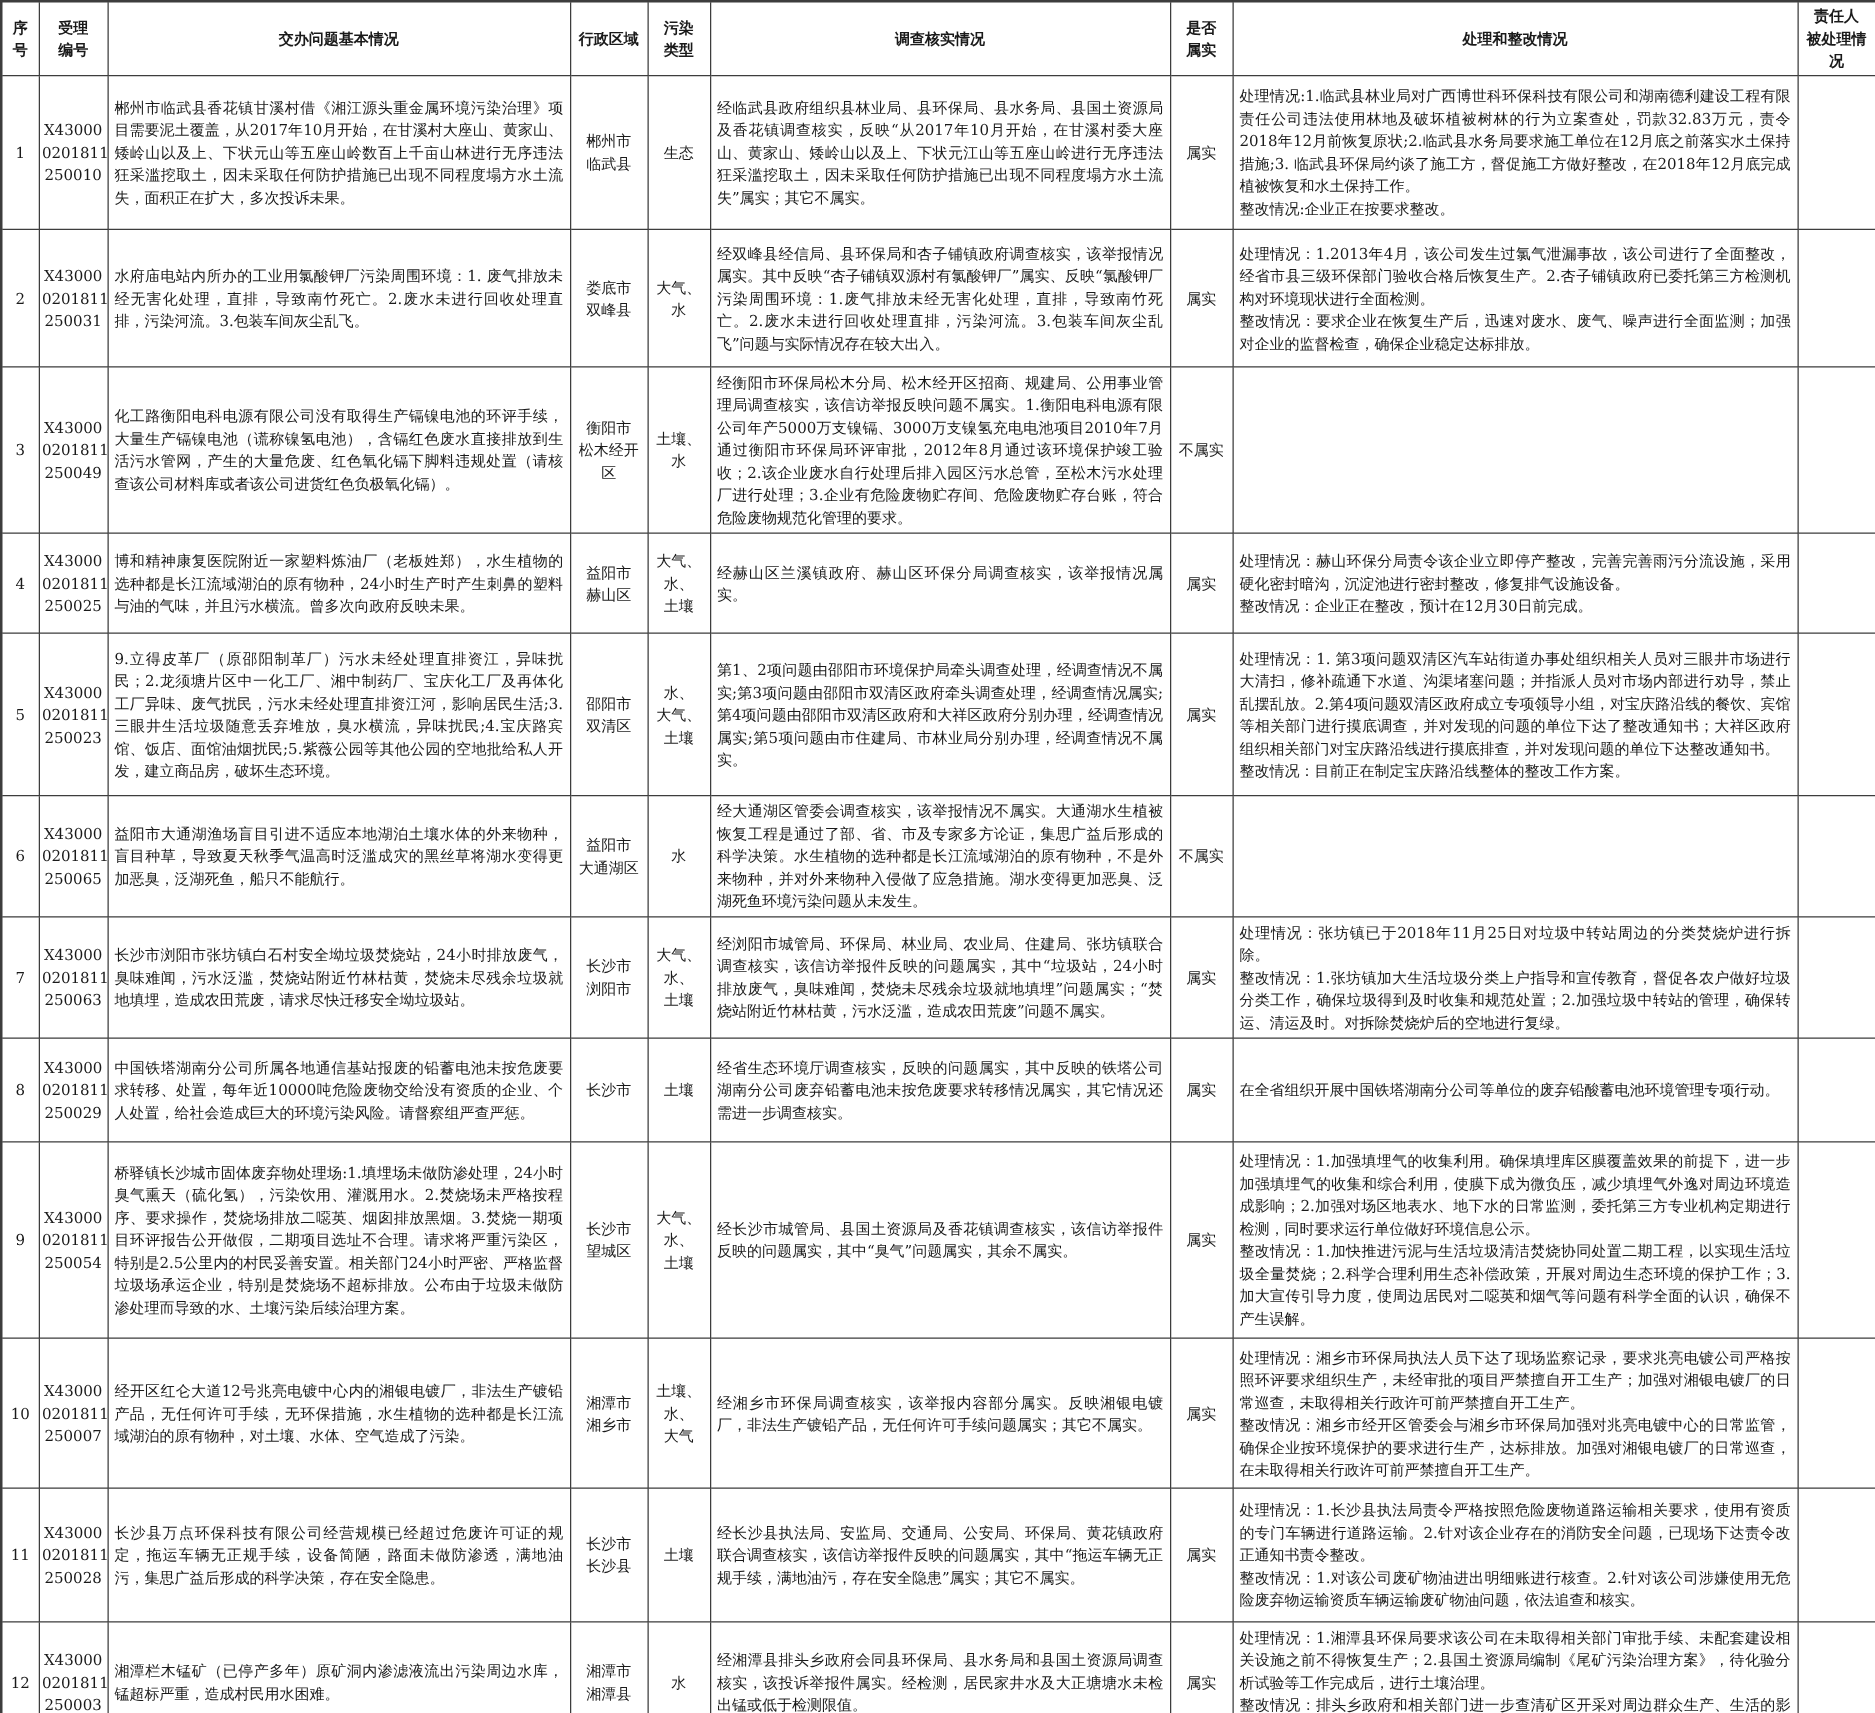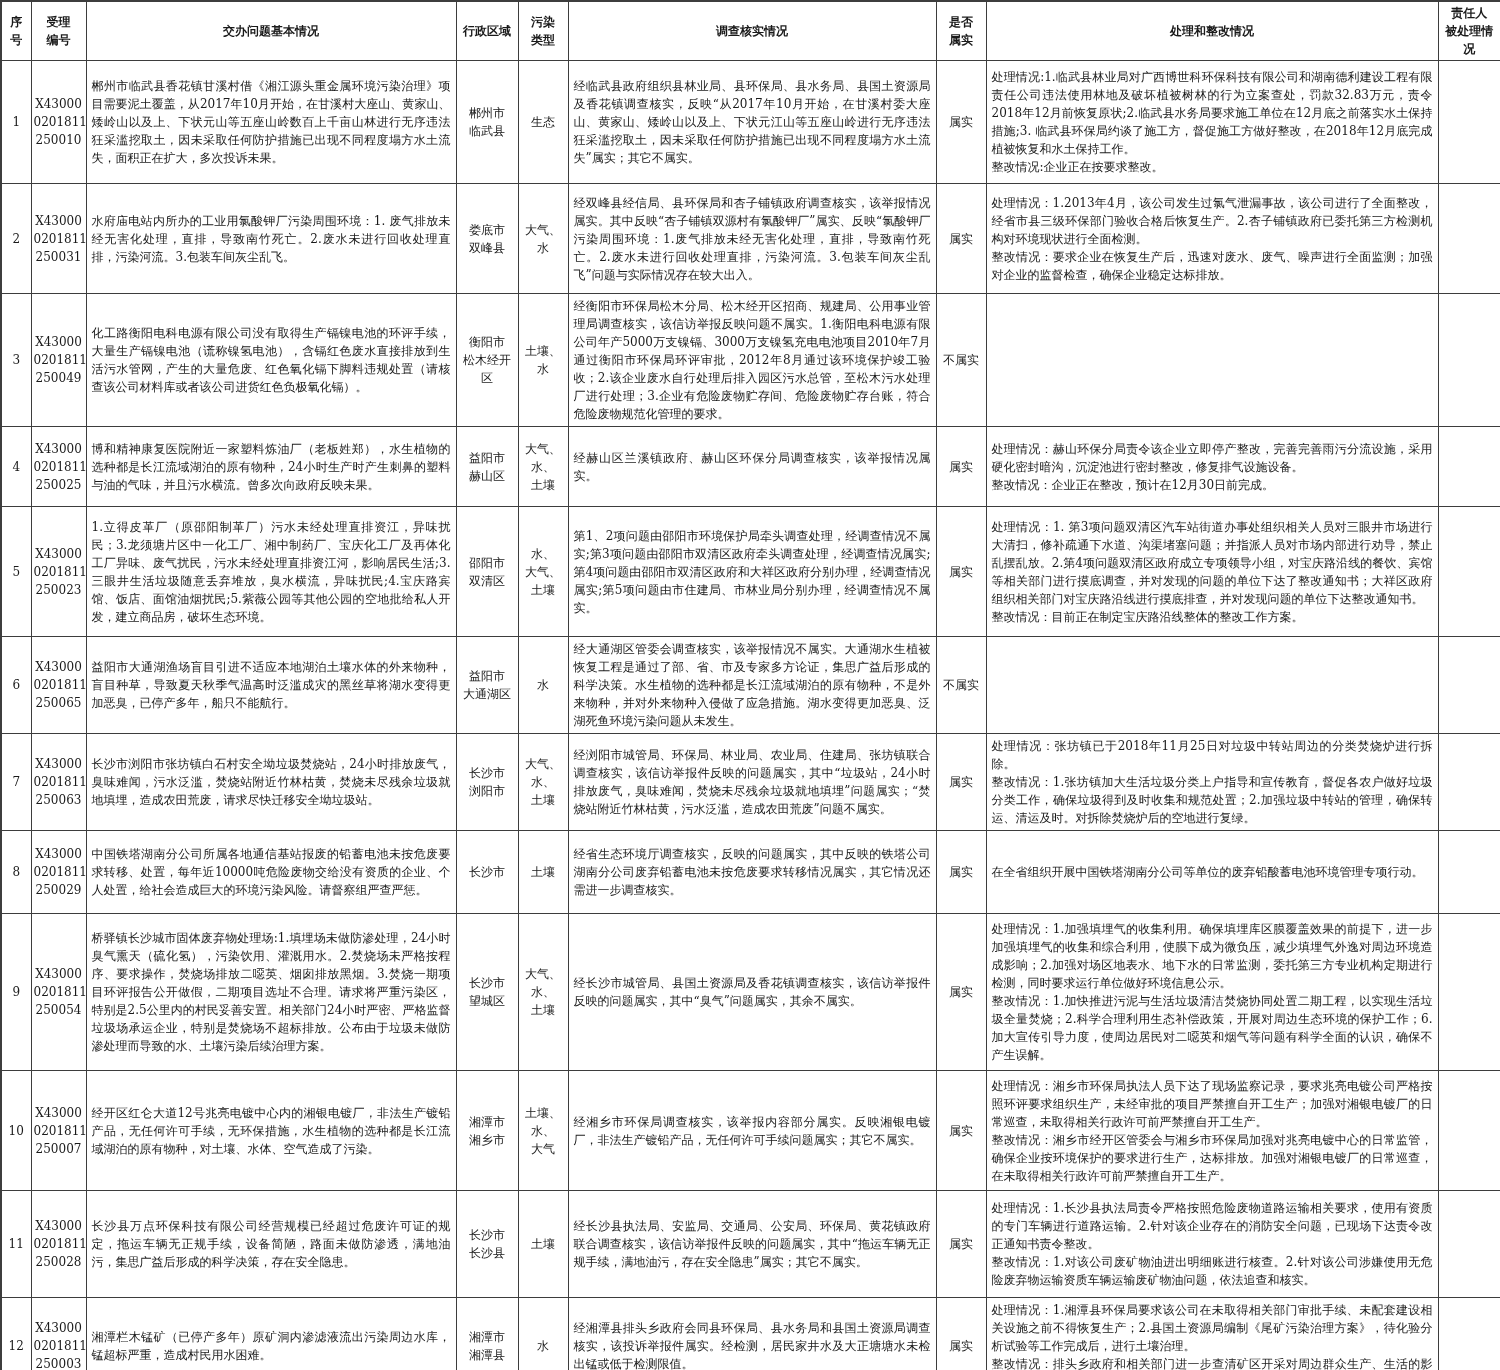--- a/index.html
+++ b/index.html
@@ -142,38 +142,38 @@
     <td class="center">属实</td>
     <td class="text">处理情况：赫山环保分局责令该企业立即停产整改，完善完善雨污分流设施，采用硬化密封暗沟，沉淀池进行密封整改，修复排气设施设备。
 整改情况：企业正在整改，预计在12月30日前完成。</td>
     <td class="text"></td>
   </tr>
       <tr>
     <td class="center">5</td>
     <td class="center">X43000
 0201811
 250023</td>
-    <td class="text">1.立得皮革厂（原邵阳制革厂）污水未经处理直排资江，异味扰民；3.龙须塘片区中一化工厂、湘中制药厂、宝庆化工厂及再体化工厂异味、废气扰民，污水未经处理直排资江河，影响居民生活;3.三眼井生活垃圾随意丢弃堆放，臭水横流，异味扰民;4.宝庆路宾馆、饭店、面馆油烟扰民;5.紫薇公园等其他公园的空地批给私人开发，建立商品房，破坏生态环境。</td>
+    <td class="text">9.立得皮革厂（原邵阳制革厂）污水未经处理直排资江，异味扰民；2.龙须塘片区中一化工厂、湘中制药厂、宝庆化工厂及再体化工厂异味、废气扰民，污水未经处理直排资江河，影响居民生活;3.三眼井生活垃圾随意丢弃堆放，臭水横流，异味扰民;4.宝庆路宾馆、饭店、面馆油烟扰民;5.紫薇公园等其他公园的空地批给私人开发，建立商品房，破坏生态环境。</td>
     <td class="center">邵阳市
 双清区</td>
     <td class="center">水、
 大气、
 土壤</td>
     <td class="text">第1、2项问题由邵阳市环境保护局牵头调查处理，经调查情况不属实;第3项问题由邵阳市双清区政府牵头调查处理，经调查情况属实; 第4项问题由邵阳市双清区政府和大祥区政府分别办理，经调查情况属实;第5项问题由市住建局、市林业局分别办理，经调查情况不属实。</td>
     <td class="center">属实</td>
     <td class="text">处理情况：1. 第3项问题双清区汽车站街道办事处组织相关人员对三眼井市场进行大清扫，修补疏通下水道、沟渠堵塞问题；并指派人员对市场内部进行劝导，禁止乱摆乱放。2.第4项问题双清区政府成立专项领导小组，对宝庆路沿线的餐饮、宾馆等相关部门进行摸底调查，并对发现的问题的单位下达了整改通知书；大祥区政府组织相关部门对宝庆路沿线进行摸底排查，并对发现问题的单位下达整改通知书。
 整改情况：目前正在制定宝庆路沿线整体的整改工作方案。</td>
     <td class="text"></td>
   </tr>
       <tr>
     <td class="center">6</td>
     <td class="center">X43000
 0201811
 250065</td>
-    <td class="text">益阳市大通湖渔场盲目引进不适应本地湖泊土壤水体的外来物种，盲目种草，导致夏天秋季气温高时泛滥成灾的黑丝草将湖水变得更加恶臭，已停产多年，船只不能航行。</td>
+    <td class="text">益阳市大通湖渔场盲目引进不适应本地湖泊土壤水体的外来物种，盲目种草，导致夏天秋季气温高时泛滥成灾的黑丝草将湖水变得更加恶臭，泛湖死鱼，船只不能航行。</td>
     <td class="center">益阳市
 大通湖区</td>
     <td class="center">水</td>
     <td class="text">经大通湖区管委会调查核实，该举报情况不属实。大通湖水生植被恢复工程是通过了部、省、市及专家多方论证，集思广益后形成的科学决策。水生植物的选种都是长江流域湖泊的原有物种，不是外来物种，并对外来物种入侵做了应急措施。湖水变得更加恶臭、泛湖死鱼环境污染问题从未发生。</td>
     <td class="center">不属实</td>
     <td class="text"></td>
     <td class="text"></td>
   </tr>
       <tr>
     <td class="center">7</td>
@@ -212,21 +212,21 @@
 250054</td>
     <td class="text">桥驿镇长沙城市固体废弃物处理场:1.填埋场未做防渗处理，24小时臭气熏天（硫化氢），污染饮用、灌溉用水。2.焚烧场未严格按程序、要求操作，焚烧场排放二噁英、烟囱排放黑烟。3.焚烧一期项目环评报告公开做假，二期项目选址不合理。请求将严重污染区，特别是2.5公里内的村民妥善安置。相关部门24小时严密、严格监督垃圾场承运企业，特别是焚烧场不超标排放。公布由于垃圾未做防渗处理而导致的水、土壤污染后续治理方案。</td>
     <td class="center">长沙市
 望城区</td>
     <td class="center">大气、
 水、
 土壤</td>
     <td class="text">经长沙市城管局、县国土资源局及香花镇调查核实，该信访举报件反映的问题属实，其中“臭气”问题属实，其余不属实。</td>
     <td class="center">属实</td>
     <td class="text">处理情况：1.加强填埋气的收集利用。确保填埋库区膜覆盖效果的前提下，进一步加强填埋气的收集和综合利用，使膜下成为微负压，减少填埋气外逸对周边环境造成影响；2.加强对场区地表水、地下水的日常监测，委托第三方专业机构定期进行检测，同时要求运行单位做好环境信息公示。
-整改情况：1.加快推进污泥与生活垃圾清洁焚烧协同处置二期工程，以实现生活垃圾全量焚烧；2.科学合理利用生态补偿政策，开展对周边生态环境的保护工作；6.加大宣传引导力度，使周边居民对二噁英和烟气等问题有科学全面的认识，确保不产生误解。</td>
+整改情况：1.加快推进污泥与生活垃圾清洁焚烧协同处置二期工程，以实现生活垃圾全量焚烧；2.科学合理利用生态补偿政策，开展对周边生态环境的保护工作；3.加大宣传引导力度，使周边居民对二噁英和烟气等问题有科学全面的认识，确保不产生误解。</td>
     <td class="text"></td>
   </tr>
       <tr>
     <td class="center">10</td>
     <td class="center">X43000
 0201811
 250007</td>
     <td class="text">经开区红仑大道12号兆亮电镀中心内的湘银电镀厂，非法生产镀铅产品，无任何许可手续，无环保措施，水生植物的选种都是长江流域湖泊的原有物种，对土壤、水体、空气造成了污染。</td>
     <td class="center">湘潭市
 湘乡市</td>

